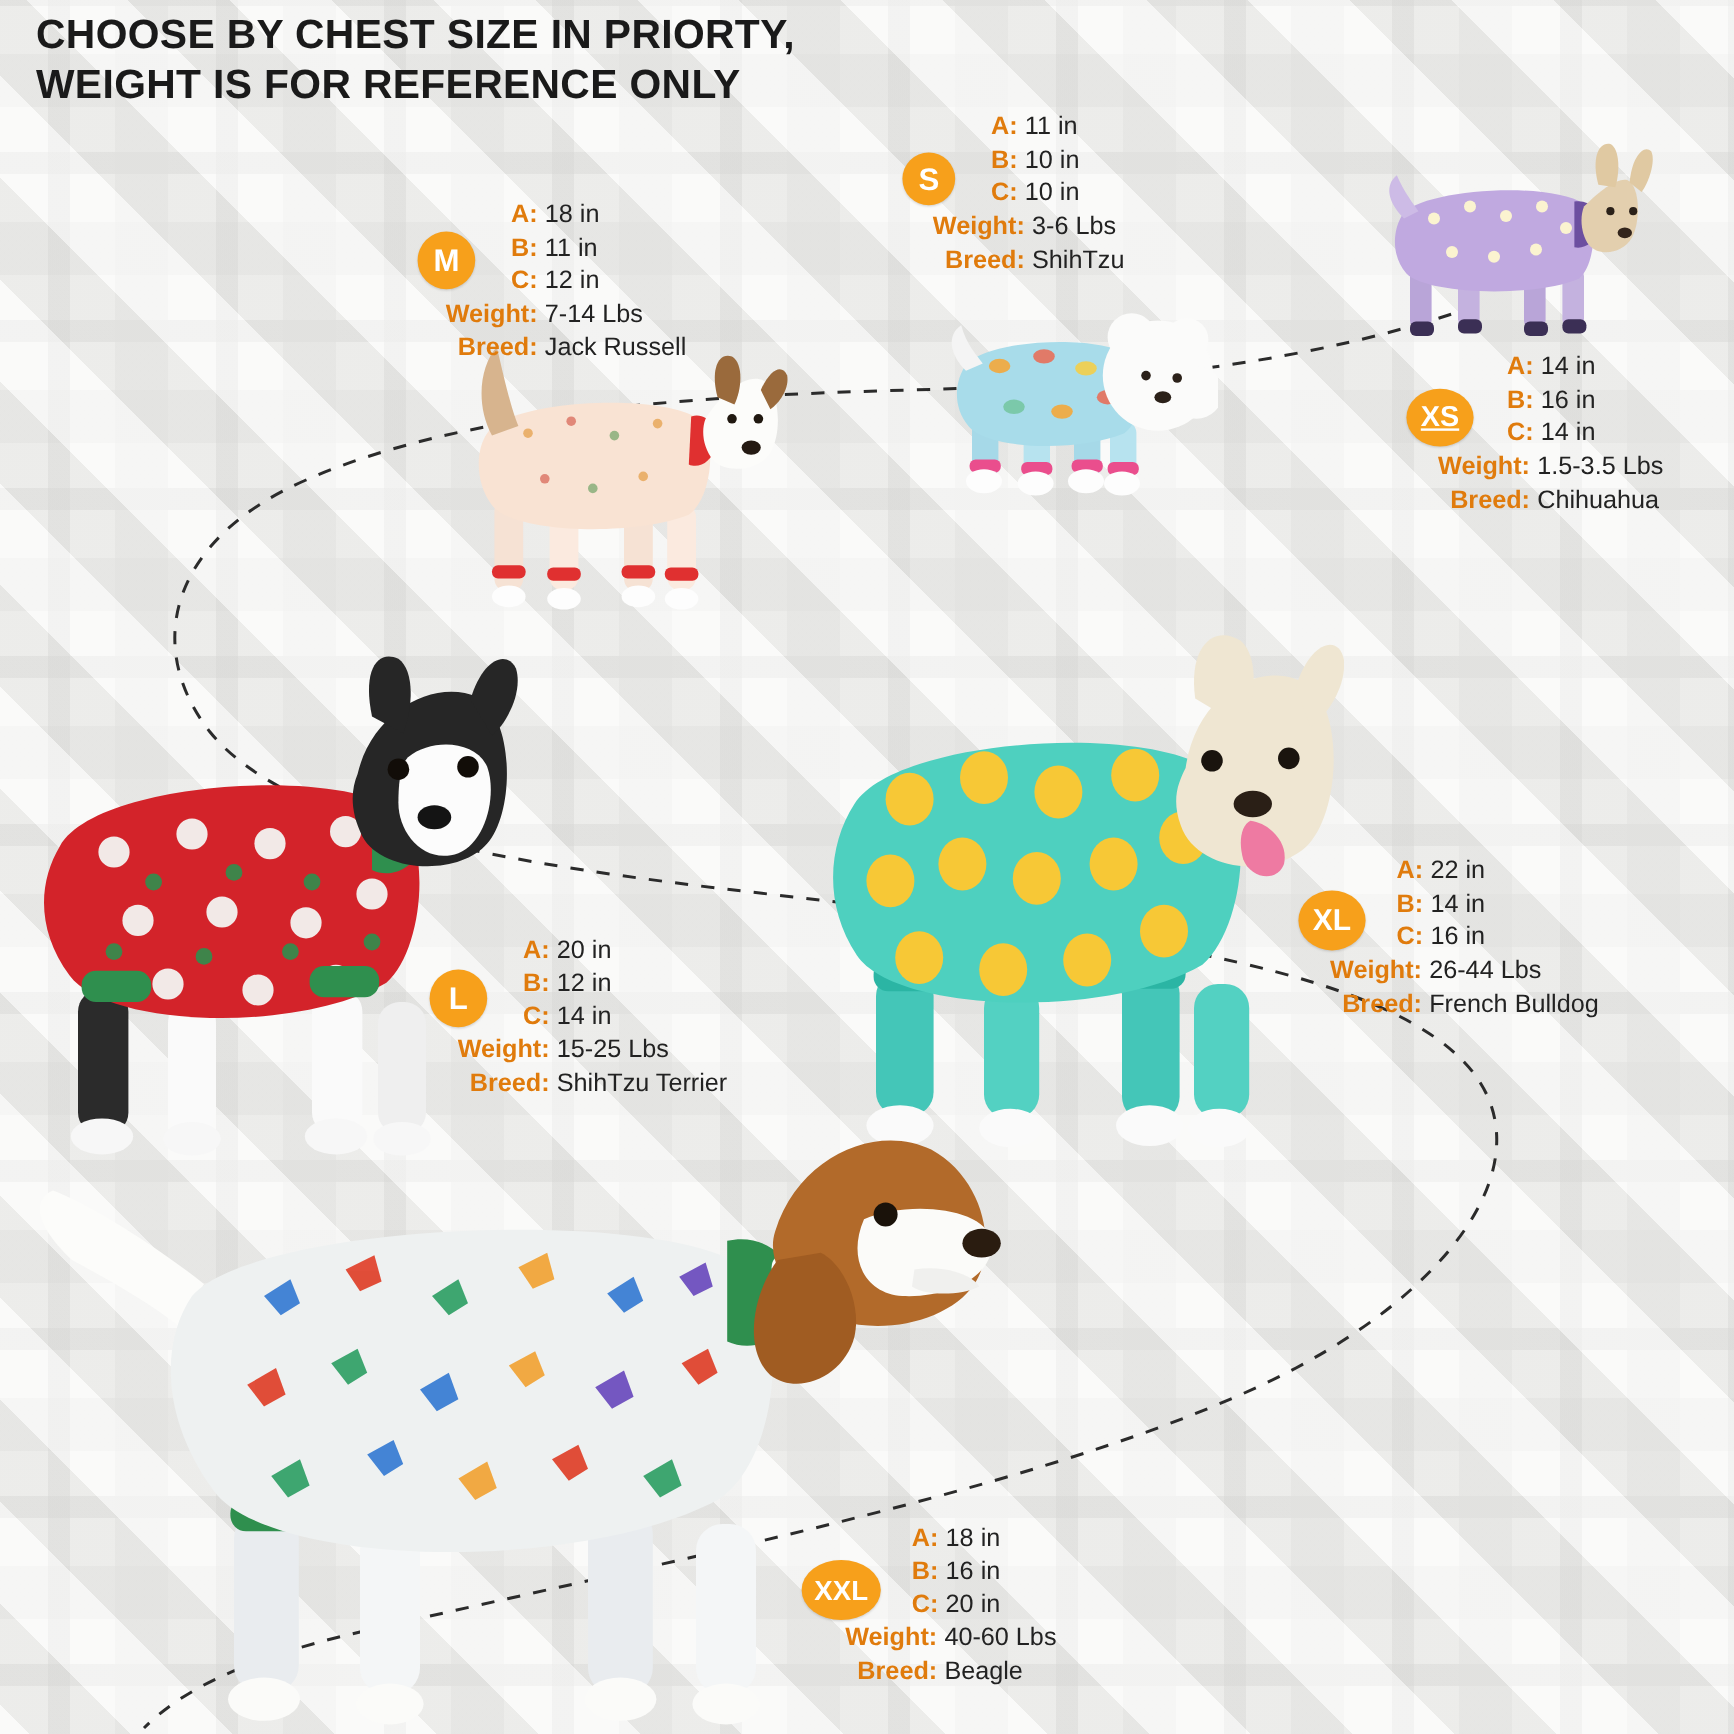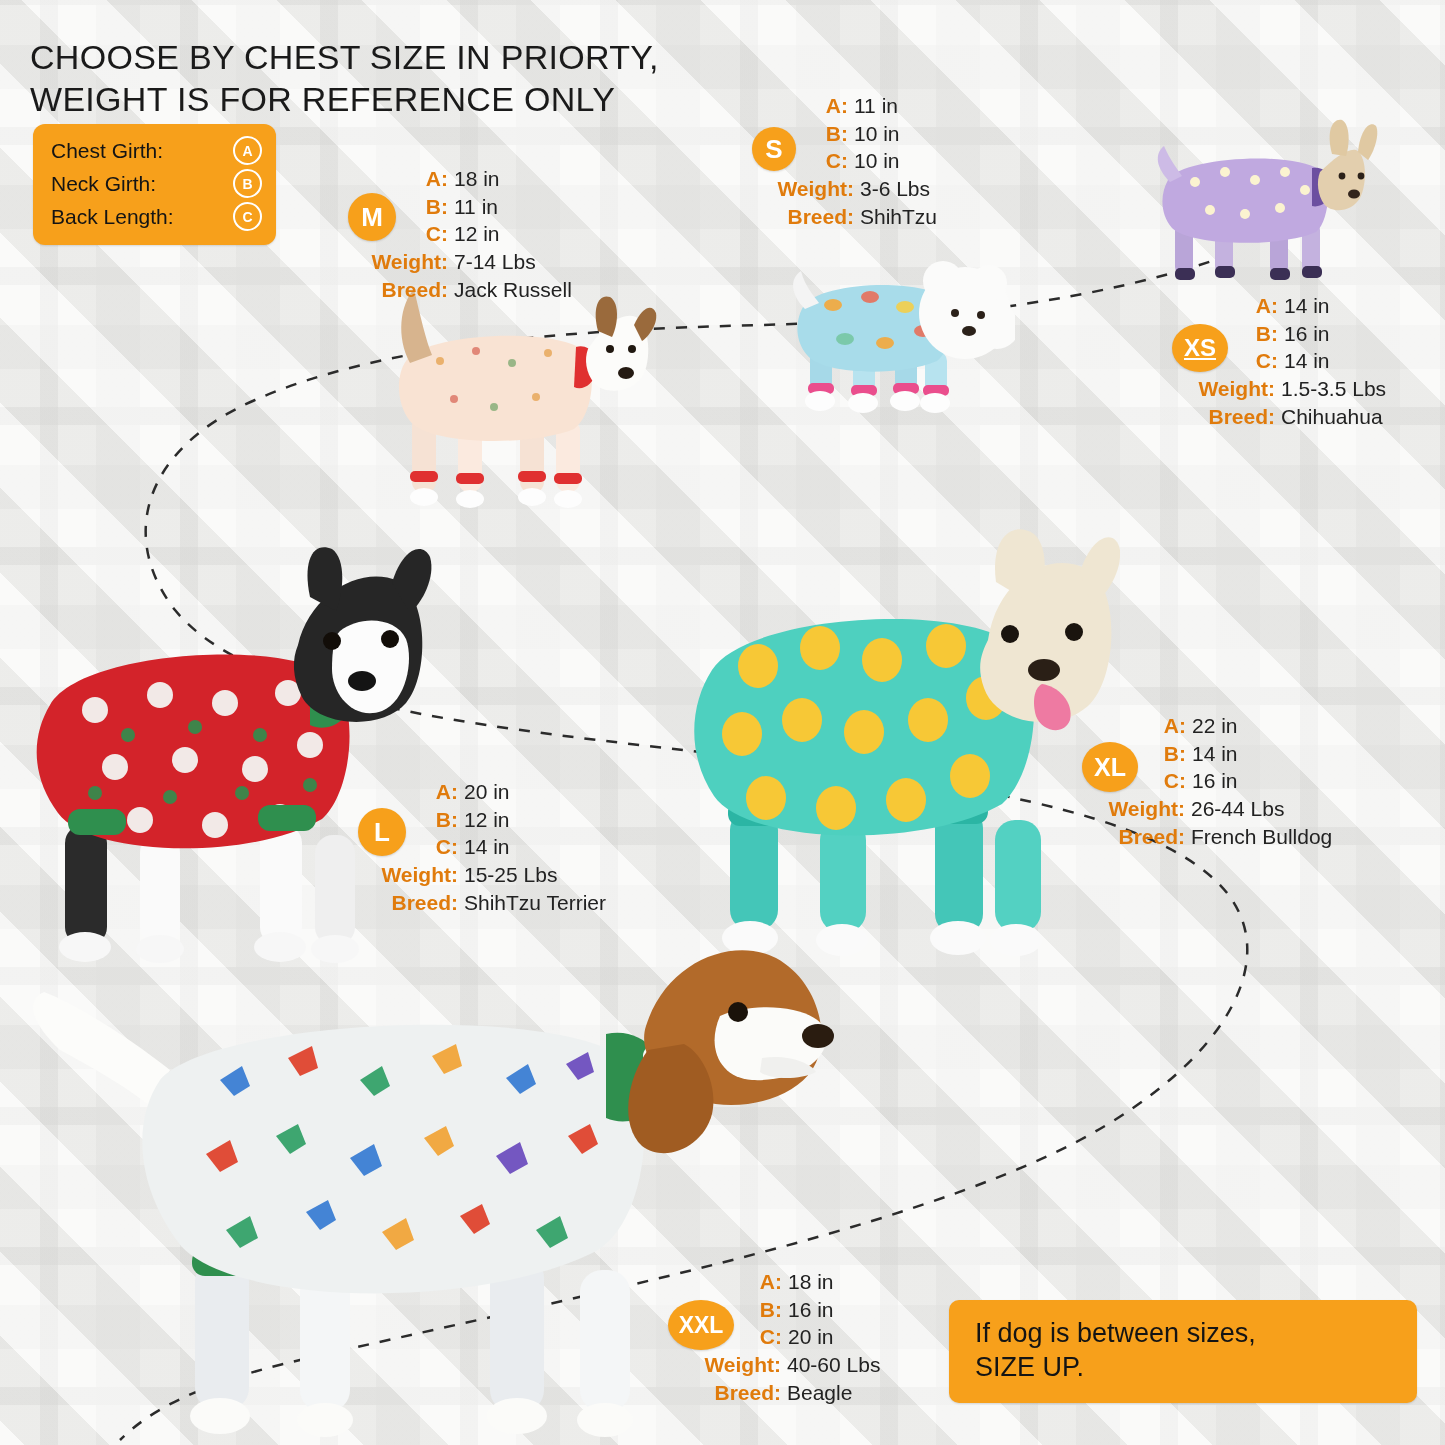--- a/index.html
+++ b/index.html
@@ -42,23 +42,23 @@
       repeating-linear-gradient(45deg,
         rgba(255,255,255,0.55) 0px, rgba(255,255,255,0.55) 60px,
         rgba(222,222,220,0.35) 60px, rgba(222,222,220,0.35) 120px);
     pointer-events: none;
   }
 
   
   .title {
     position: absolute;
     left: 30px;
-    top: 36px;
+    top: 8px;
     font-size: 34px;
-    font-weight: normal;
+    font-weight: bold;
     letter-spacing: 0.3px;
     line-height: 1.24;
     color: #1a1a1a;
     white-space: pre-line;
   }
 
   
   .legend {
     position: absolute;
     left: 33px;
@@ -149,34 +149,20 @@
   <svg class="dashline" width="1445" height="1445">
     <path d="M1230,255 C1100,300 950,320 760,325 C560,330 380,345 255,400
              C140,450 120,540 175,610 C240,690 420,720 640,745
              C900,775 1130,800 1215,880 C1290,950 1230,1060 1080,1140
              C900,1235 560,1300 300,1360 C200,1383 150,1410 120,1440" fill="none" stroke="#2b2b2b" stroke-width="2.5" stroke-dasharray="11 11"></path>
   </svg>
 
   <div class="title">CHOOSE BY CHEST SIZE IN PRIORTY,
 WEIGHT IS FOR REFERENCE ONLY</div>
 
-  <div class="legend">
-    <div class="legend-row">
-      <span class="legend-label">Chest Girth:</span>
-      <span class="legend-badge">A</span>
-    </div>
-    <div class="legend-row">
-      <span class="legend-label">Neck Girth:</span>
-      <span class="legend-badge">B</span>
-    </div>
-    <div class="legend-row">
-      <span class="legend-label">Back Length:</span>
-      <span class="legend-badge">C</span>
-    </div>
-  </div>
 
   <div class="dog" style="left:1120px; top:110px;">
     <svg width="260" height="180" viewBox="0 0 260 180">
 
       <rect x="55" y="110" width="18" height="55" rx="8" fill="#b9a5d8"></rect>
       <rect x="95" y="112" width="18" height="52" rx="8" fill="#c4b2df"></rect>
       <rect x="150" y="110" width="18" height="55" rx="8" fill="#b9a5d8"></rect>
       <rect x="182" y="112" width="18" height="52" rx="8" fill="#c4b2df"></rect>
       <rect x="55" y="158" width="20" height="12" rx="5" fill="#3b2f55"></rect>
       <rect x="95" y="156" width="20" height="12" rx="5" fill="#3b2f55"></rect>
@@ -609,16 +595,14 @@
           <span class="spec-val">40-60 Lbs</span>
         </div>
         <div class="spec-line">
           <span class="spec-key keycol" style="width:105px;">Breed:</span>
           <span class="spec-val">Beagle</span>
         </div>
       </div>
     </div>
   </div>
 
-  <div class="note-box">If dog is between sizes,
-SIZE UP.</div>
 
 </div>
 
 </body></html>

